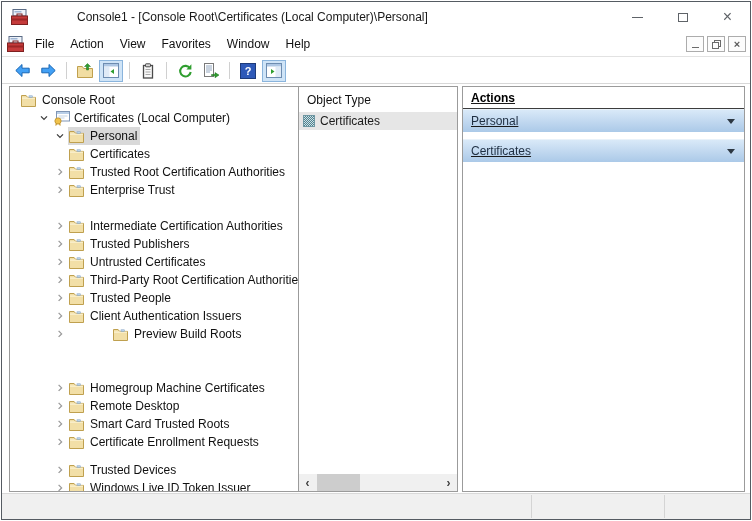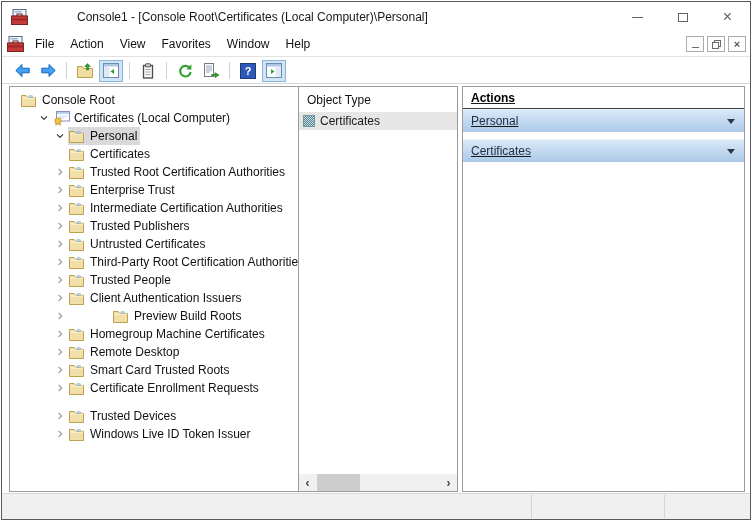--- a/index.html
+++ b/index.html
@@ -322,21 +322,21 @@
             <span class="tree-icon">
               <svg width="15" height="13" viewBox="0 0 15 13">
                 <path d="M0.5 1.5 h4.6 l1.5 1.9 h7.9 V12.5 H0.5 Z" fill="#f2dfa7" stroke="#bfa04f"></path>
                 <path d="M1 4.1 h13" stroke="#fdf6dd"></path>
                 <rect x="8" y="1.8" width="3.4" height="1.6" fill="#bcd6ee" stroke="#7d9cc0" stroke-width="0.5"></rect>
               </svg>
             </span>
             <span class="tree-label">Enterprise Trust</span>
           </span>
         </div>
-        <div class="tree-row" style="padding-left: 42px;">
+        <div class="tree-row" style="padding-left: 42px; margin-top: 18px;">
           <span class="expander">
             <svg width="10" height="10" viewBox="0 0 10 10">
               <path d="M3.6 1.9 L6.6 4.9 L3.6 7.9" fill="none" stroke="#9a9a9a" stroke-width="1.3"></path>
             </svg>
           </span>
           <span class="hl">
             <span class="tree-icon">
               <svg width="15" height="13" viewBox="0 0 15 13">
                 <path d="M0.5 1.5 h4.6 l1.5 1.9 h7.9 V12.5 H0.5 Z" fill="#f2dfa7" stroke="#bfa04f"></path>
                 <path d="M1 4.1 h13" stroke="#fdf6dd"></path>
@@ -441,21 +441,21 @@
             <span class="tree-icon">
               <svg width="15" height="13" viewBox="0 0 15 13">
                 <path d="M0.5 1.5 h4.6 l1.5 1.9 h7.9 V12.5 H0.5 Z" fill="#f2dfa7" stroke="#bfa04f"></path>
                 <path d="M1 4.1 h13" stroke="#fdf6dd"></path>
                 <rect x="8" y="1.8" width="3.4" height="1.6" fill="#bcd6ee" stroke="#7d9cc0" stroke-width="0.5"></rect>
               </svg>
             </span>
             <span class="tree-label">Preview Build Roots</span>
           </span>
         </div>
-        <div class="tree-row" style="padding-left: 42px;">
+        <div class="tree-row" style="padding-left: 42px; margin-top: 36px;">
           <span class="expander">
             <svg width="10" height="10" viewBox="0 0 10 10">
               <path d="M3.6 1.9 L6.6 4.9 L3.6 7.9" fill="none" stroke="#9a9a9a" stroke-width="1.3"></path>
             </svg>
           </span>
           <span class="hl">
             <span class="tree-icon">
               <svg width="15" height="13" viewBox="0 0 15 13">
                 <path d="M0.5 1.5 h4.6 l1.5 1.9 h7.9 V12.5 H0.5 Z" fill="#f2dfa7" stroke="#bfa04f"></path>
                 <path d="M1 4.1 h13" stroke="#fdf6dd"></path>

